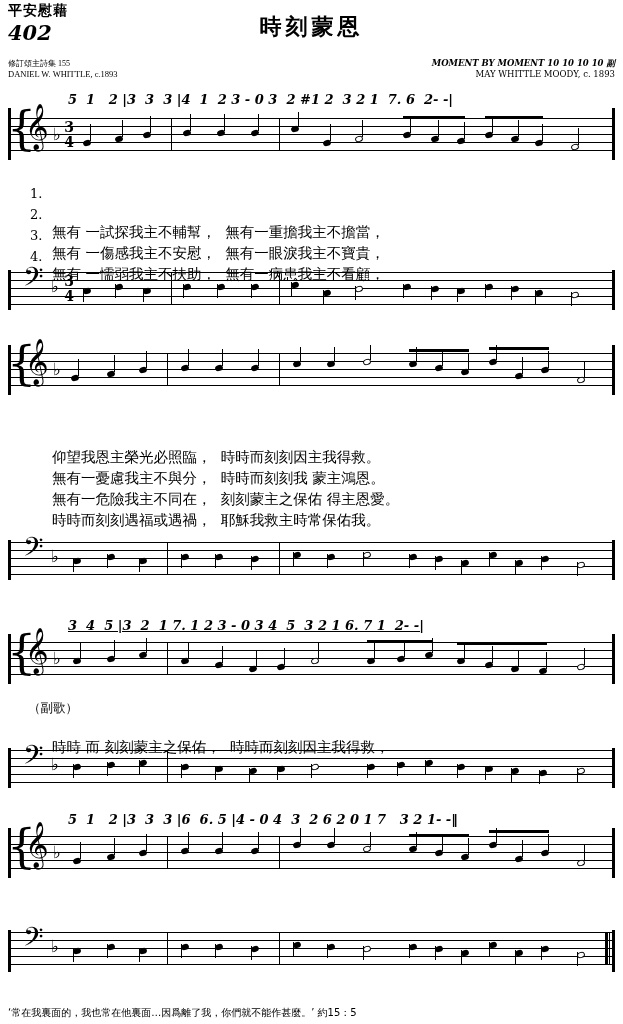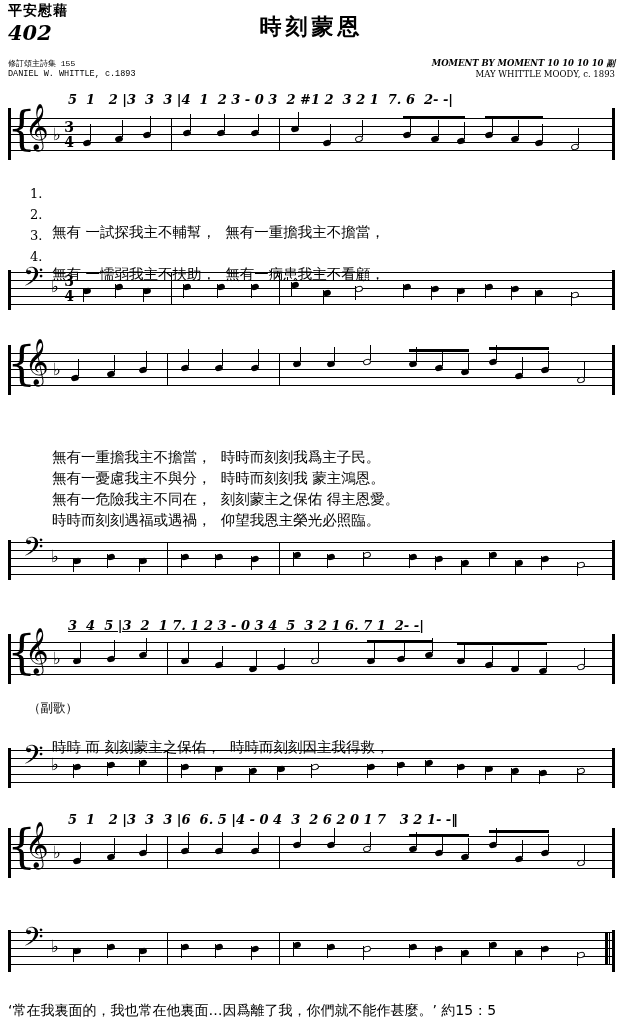--- a/index.html
+++ b/index.html
@@ -59,21 +59,21 @@
     font-size: 12px;
     letter-spacing: 1.5px;
     font-family: "DejaVu Serif", "Liberation Serif", serif;
   }
   .credit-left {
     position: absolute;
     left: 8px;
     top: 58px;
     font-size: 8.5px;
     line-height: 11px;
-    font-family: Liberation Mono, monospace;
+    font-family: Liberation Serif, serif;
   }
   .credit-left .l1 { font-size: 8px; }
   .credit-right {
     position: absolute;
     right: 8px;
     top: 58px;
     text-align: right;
     font-size: 8.5px;
     line-height: 11px;
     font-family: "DejaVu Serif", "Liberation Serif", serif;
@@ -209,21 +209,21 @@
     position: absolute;
     left: 20px;
     font-size: 12.5px;
   }
 
   
   .footer {
     position: absolute;
     left: 8px;
     bottom: 4px;
-    font-size: 14px;
+    font-size: 10px;
     font-family: "DejaVu Sans", "Liberation Sans", sans-serif;
   }
 </style>
 </head>
 <body>
 
 <div class="page">
 
   <div class="corner-tag">平安慰藉</div>
   <div class="hymn-number">402</div>
@@ -294,20 +294,21 @@
   <div class="lyrics" style="top:170px;">
     <div class="lyric-row">
       <span class="idx">1.</span>
     </div>
     <div class="lyric-row">
       <span class="idx">2.</span>
       <span class="txt">無有 一試探我主不輔幫，  無有一重擔我主不擔當，</span>
     </div>
     <div class="lyric-row">
       <span class="idx">3.</span>
+      <span class="txt">無有 一傷感我主不安慰，  無有一眼淚我主不寶貴，</span>
     </div>
     <div class="lyric-row">
       <span class="idx">4.</span>
       <span class="txt">無有 一懦弱我主不扶助，  無有一病患我主不看顧，</span>
     </div>
   </div>
 
   <div class="system" style="top:270px;">
     <div class="staff-wrap" style="height:40px;">
       <div class="staff-lines" style="top:2px;"></div>
@@ -394,30 +395,30 @@
         <div class="stem" style="left:537px;top:6px;height:17px;"></div>
       <div class="note hollow" style="left:566px;top:32px;"></div>
         <div class="stem" style="left:573px;top:16px;height:17px;"></div>
       <div class="beam" style="left:398px;top:4px;width:60px;"></div>
       <div class="beam" style="left:478px;top:2px;width:60px;"></div>
     </div>
   </div>
 
   <div class="lyrics" style="top:432px;">
     <div class="lyric-row noidx">
-      <span class="txt">無有一重擔我主不擔當，  時時而刻刻我爲主子民。</span>
+      <span class="txt">仰望我恩主榮光必照臨，  時時而刻刻因主我得救。</span>
     </div>
     <div class="lyric-row noidx">
       <span class="txt">無有一憂慮我主不與分，  時時而刻刻我 蒙主鴻恩。</span>
     </div>
     <div class="lyric-row noidx">
       <span class="txt">無有一危險我主不同在，  刻刻蒙主之保佑 得主恩愛。</span>
     </div>
     <div class="lyric-row noidx">
-      <span class="txt">時時而刻刻遇福或遇禍，  仰望我恩主榮光必照臨。</span>
+      <span class="txt">時時而刻刻遇福或遇禍，  耶穌我救主時常保佑我。</span>
     </div>
   </div>
 
   <div class="system" style="top:540px;">
     <div class="staff-wrap" style="height:40px;">
       <div class="staff-lines" style="top:2px;"></div>
       <div class="clef bass" style="top:-6px;left:12px;">𝄢</div>
       <div class="keysig" style="left:40px;top:0px;">♭</div>
       <div class="note" style="left:62px;top:18px;"></div>
         <div class="stem" style="left:62px;top:18px;height:14px;"></div>

